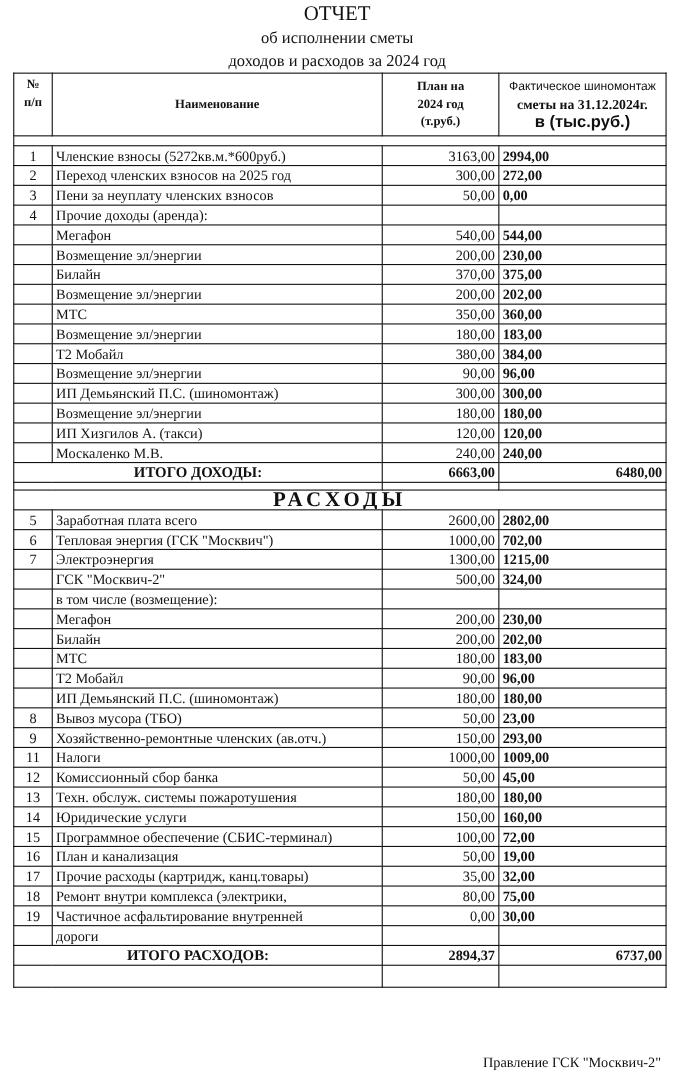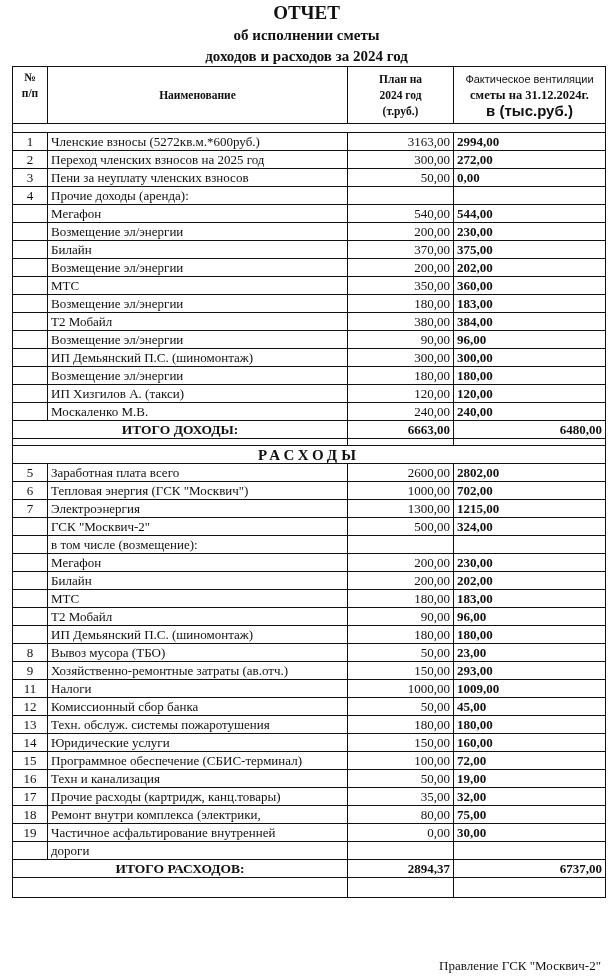--- a/index.html
+++ b/index.html
@@ -1,18 +1,18 @@
 <!DOCTYPE html>
 <html><head>
 <meta charset="utf-8">
 <style>
   html, body { margin: 0; padding: 0; background: #ffffff; }
   body { width: 613px; height: 980px; position: relative; overflow: hidden;
          font-family: "Liberation Serif", "DejaVu Serif", serif; color: #111; }
-  .title { position: absolute; left: 0; width: 613px; text-align: center; font-weight: bold; }
+  .title { position: absolute; left: 0; width: 613px; text-align: center; font-weight: normal; }
   .t1 { top: 2px; font-size: 19px; }
   .t2 { top: 27px; font-size: 15px; }
   .t3 { top: 48px; font-size: 15px; }
   table.rep { position: absolute; left: 12px; top: 66px; width: 593px;
               border-collapse: collapse; table-layout: fixed; font-size: 13px; }
   table.rep td, table.rep th { border: 1.3px solid #111; padding: 0 3px; height: 17px;
               line-height: 16px; white-space: nowrap; overflow: hidden; }
   col.c1 { width: 35px; } col.c2 { width: 300px; } col.c3 { width: 106px; } col.c4 { width: 152px; }
   th { font-weight: bold; font-size: 11.5px; line-height: 17px; vertical-align: middle; }
   th.h1 { text-align: center; }
@@ -21,21 +21,21 @@
   .h4b { font-size: 12.5px; }
   .h4c { font-family: "Liberation Sans", "DejaVu Sans", sans-serif; font-size: 15px; }
   tr.hdr td, tr.hdr th { height: 54px; }
   tr.gap td { height: 6px; padding: 0; line-height: 6px; }
   tr.gap2 td { height: 8px; padding: 0; line-height: 8px; }
   td.num { text-align: center; }
   td.plan { text-align: right; }
   td.fact { text-align: left; font-weight: bold; }
   td.total-label { text-align: center; font-weight: bold; font-size: 13.5px; }
   td.total-val { text-align: right; font-weight: bold; }
-  td.section { text-align: center; font-weight: bold; letter-spacing: 4px; font-size: 15px; }
+  td.section { text-align: center; font-weight: bold; letter-spacing: 4px; font-size: 19px; }
   tr.blank td { height: 19px; }
   .sig { position: absolute; right: 12px; top: 958px; font-size: 13px; }
 </style>
 </head>
 <body>
 
 <div class="title t1">ОТЧЕТ</div>
 <div class="title t2">об исполнении сметы</div>
 <div class="title t3">доходов и расходов за 2024 год</div>
 
@@ -52,21 +52,21 @@
         <div>№</div>
         <div>п/п</div>
       </th>
       <th class="h1">Наименование</th>
       <th class="h1">
         <div>План на</div>
         <div>2024 год</div>
         <div>(т.руб.)</div>
       </th>
       <th class="h4">
-        <div class="h4a">Фактическое вентиляции</div>
+        <div class="h4a">Фактическое шиномонтаж</div>
         <div class="h4b">сметы на 31.12.2024г.</div>
         <div class="h4c">в  (тыс.руб.)</div>
       </th>
     </tr>
     <tr class="gap2">
         <td colspan="4"></td>
       </tr>
   <tr>
         <td class="num">1</td>
         <td>Членские взносы (5272кв.м.*600руб.)</td>
@@ -237,21 +237,21 @@
         <td class="fact">180,00</td>
       </tr>
       <tr>
         <td class="num">8</td>
         <td>Вывоз мусора (ТБО)</td>
         <td class="plan">50,00</td>
         <td class="fact">23,00</td>
       </tr>
       <tr>
         <td class="num">9</td>
-        <td>Хозяйственно-ремонтные затраты (ав.отч.)</td>
+        <td>Хозяйственно-ремонтные членских (ав.отч.)</td>
         <td class="plan">150,00</td>
         <td class="fact">293,00</td>
       </tr>
       <tr>
         <td class="num">11</td>
         <td>Налоги</td>
         <td class="plan">1000,00</td>
         <td class="fact">1009,00</td>
       </tr>
       <tr>
@@ -273,21 +273,21 @@
         <td class="fact">160,00</td>
       </tr>
       <tr>
         <td class="num">15</td>
         <td>Программное обеспечение (СБИС-терминал)</td>
         <td class="plan">100,00</td>
         <td class="fact">72,00</td>
       </tr>
       <tr>
         <td class="num">16</td>
-        <td>Техн и канализация</td>
+        <td>План и канализация</td>
         <td class="plan">50,00</td>
         <td class="fact">19,00</td>
       </tr>
       <tr>
         <td class="num">17</td>
         <td>Прочие расходы (картридж, канц.товары)</td>
         <td class="plan">35,00</td>
         <td class="fact">32,00</td>
       </tr>
       <tr>

